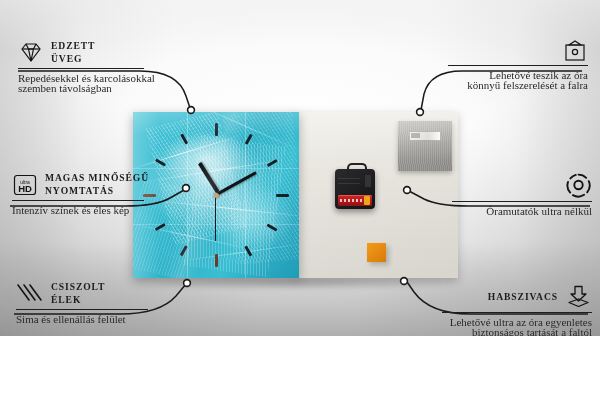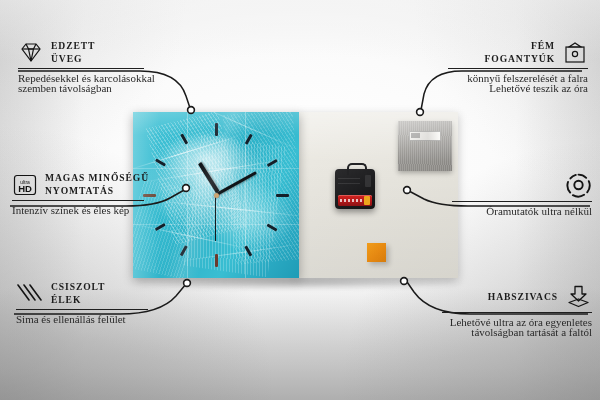--- a/index.html
+++ b/index.html
@@ -1,21 +1,21 @@
 <!DOCTYPE html>
 <html><head>
 <meta charset="utf-8">
 <style>
   html,body{margin:0;padding:0;}
   body{
     width:600px;height:400px;overflow:hidden;
     font-family:"Liberation Serif",serif;
     background:#ffffff;
   }
-  #stage{position:relative;width:600px;height:400px;overflow:hidden;text-decoration:underline;}
+  #stage{position:relative;width:600px;height:336px;overflow:hidden;text-decoration:underline;}
 
   
   .bg-base{position:absolute;inset:0;
     background:
       radial-gradient(ellipse 70% 55% at 50% 38%, #ffffff 0%, #fbfbfb 45%, #f2f2f2 72%, #e7e7e7 100%);
   }
   .bg-vig{position:absolute;inset:0;
     background:
       linear-gradient(to bottom, rgba(160,160,160,0) 72%, rgba(150,150,150,.45) 92%, rgba(140,140,140,.62) 100%),
       linear-gradient(to top, rgba(255,255,255,0) 85%, rgba(245,245,245,.7) 100%),
@@ -259,35 +259,31 @@
         <div class="co-title">ÜVEG</div>
       </div>
     </div>
     <div class="co-rule"></div>
     <div class="co-sub">Repedésekkel és karcolásokkal</div>
     <div class="co-sub">szemben távolságban</div>
   </div>
 
   <div class="callout co-right" style="right:12px;top:40px;width:140px;">
     <div class="co-head">
-      <div style="flex:1">
-        <div class="co-title">FÉM</div>
-        <div class="co-title">FOGANTYÚK</div>
-      </div>
       <svg class="ico" width="26" height="22" viewBox="0 0 26 22">
         <g fill="none" stroke="#141414" stroke-width="1.2">
           <rect x="4" y="5" width="18" height="15"></rect>
           <path d="M13,1 L7,5 L19,5 Z"></path>
           <circle cx="13" cy="12" r="2.6"></circle>
         </g>
       </svg>
     </div>
     <div class="co-rule"></div>
+    <div class="co-sub">Lehetővé teszik az óra</div>
     <div class="co-sub">könnyű felszerelését a falra</div>
-    <div class="co-sub">Lehetővé teszik az óra</div>
   </div>
 
   <div class="callout co-left" style="left:12px;top:172px;width:132px;">
     <div class="co-head">
       <svg class="ico" width="26" height="24" viewBox="0 0 26 24">
         <rect x="2.5" y="2.5" width="21" height="19" rx="2.5" fill="none" stroke="#141414" stroke-width="1.2"></rect>
         <text x="13" y="10.5" text-anchor="middle" font-family="Liberation Sans, sans-serif" font-size="5" fill="#141414">ultra</text>
         <text x="13" y="19" text-anchor="middle" font-family="Liberation Sans, sans-serif" font-size="9.5" font-weight="bold" fill="#141414">HD</text>
       </svg>
       <div>
@@ -341,16 +337,16 @@
       </div>
       <svg class="ico" width="27" height="24" viewBox="0 0 27 24">
         <g fill="none" stroke="#141414" stroke-width="1.3" stroke-linejoin="round">
           <path d="M10,1.5 L17,1.5 L17,9 L21,9 L13.5,16 L6,9 L10,9 Z"></path>
           <path d="M4,17.5 L13.5,14 L23,17.5 L13.5,21.5 Z"></path>
         </g>
       </svg>
     </div>
     <div class="co-rule"></div>
     <div class="co-sub">Lehetővé ultra az óra egyenletes</div>
-    <div class="co-sub">távolságban tartását a faltól</div>
+    <div class="co-sub">biztonságos tartását a faltól</div>
   </div>
 
 </div>
 
 </body></html>

